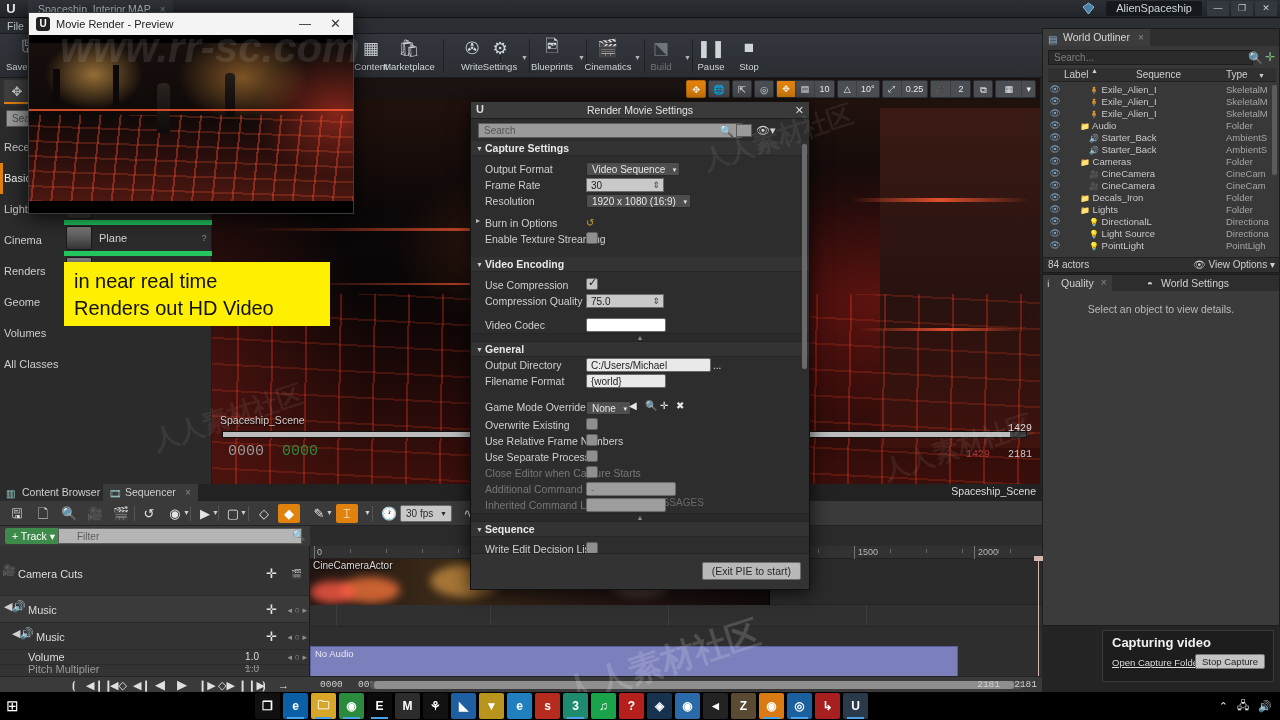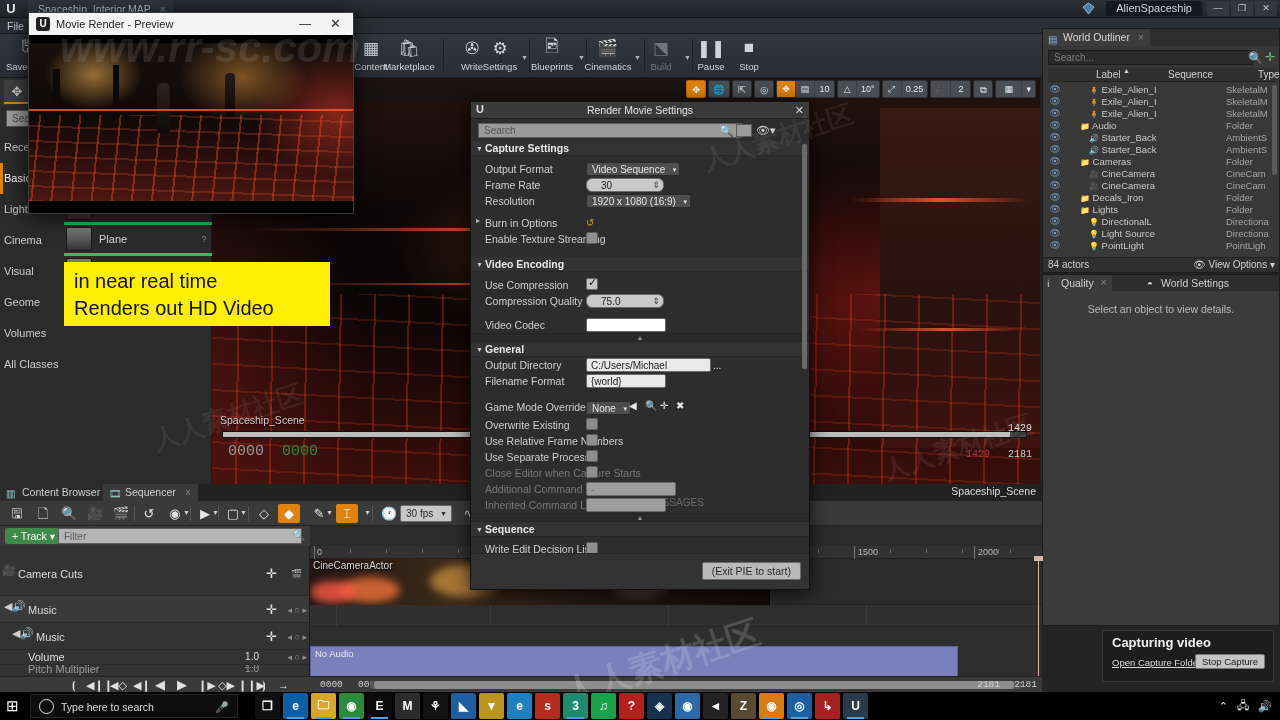--- a/index.html
+++ b/index.html
@@ -100,42 +100,42 @@
      line-height:24px; font-size:13px; color:#cfcfcf; }
   .mode-tab.sel { background:#3e3e3e; border-bottom:2px solid #e0820c; }
   .modes-search { position:absolute; left:6px; top:32px; width:92px; height:17px;
      background:#9b9b9b; border:1px solid #555; color:#4c4c4c; font-size:10px;
      line-height:16px; padding-left:5px; border-radius:1px; }
   .cat-list { position:absolute; left:0; top:54px; width:62px; }
   .cat { height:31px; line-height:31px; padding-left:4px; font-size:11px; color:#cdcdcd;
      white-space:nowrap; }
   .cat.sel { color:#fff; border-left:3px solid #e0820c; padding-left:1px; }
   .item-list { position:absolute; left:64px; top:54px; width:148px; }
-  .aitem { height:31px; display:flex; align-items:center; border-bottom:3px solid #22c55e; }
+  .aitem { height:31px; display:flex; align-items:center; border-bottom:5px solid #22c55e; }
   .aitem .th { width:26px; height:24px; margin:0 7px 0 2px; border-radius:2px;
      background:linear-gradient(#7d7d7d,#343434); border:1px solid #191919; }
   .aitem .nm { font-size:11px; color:#d4d4d4; flex:1; }
   .aitem .q { font-size:9px; color:#8b8b8b; width:16px; text-align:center; }
 
   
   #outliner { position:absolute; left:1042px; top:28px; width:238px; height:245px;
      background:#383838; border:1px solid #1c1c1c; }
   .pnl-tabbar { height:17px; background:#2e2e2e; position:relative; }
   .pnl-tab { position:absolute; left:0; top:0; height:17px; padding:0 20px 0 20px;
      background:#3c3c3c; line-height:17px; font-size:10.5px; color:#d6d6d6; }
   .pnl-tab .ti { position:absolute; left:5px; top:2px; font-size:10px; color:#8fb4d8; }
   .pnl-tab .x  { position:absolute; right:6px; top:0px; color:#8a8a8a; font-size:10px; }
   .ol-search { position:absolute; left:5px; top:21px; width:205px; height:15px;
      background:#2a2a2a; border:1px solid #1c1c1c; color:#7d7d7d; font-size:10px;
      line-height:14px; padding-left:5px; }
   .ol-searchicon { position:absolute; left:205px; top:22px; font-size:12px; color:#cfcfcf; }
   .ol-plus { position:absolute; right:4px; top:21px; font-size:12px; color:#7fb77f; }
   .ol-head { position:absolute; left:5px; top:39px; width:228px; height:14px;
      background:#303030; border-bottom:1px solid #222; }
-  .ol-head > span { position:absolute; top:0; line-height:14px; font-size:10px; color:#cfcfcf;margin-left:32px; }
+  .ol-head > span { position:absolute; top:0; line-height:14px; font-size:10px; color:#cfcfcf; }
   .ol-rows { position:absolute; left:5px; top:54px; width:228px; height:173px; overflow:hidden; }
   .ol-row { height:12px; display:flex; align-items:center; font-size:9.5px; color:#c9c9c9;
      position:relative; }
   .ol-row .eye { width:14px; text-align:center; color:#7fa6c8; font-size:9px; }
   .ol-row .lbl { position:absolute; white-space:nowrap; }
   .ol-row .typ { position:absolute; left:178px; color:#a5a5a5; }
   .ol-foot { position:absolute; left:0; bottom:0; width:236px; height:15px;
      background:#2f2f2f; border-top:1px solid #222; }
   .ol-foot .cnt { position:absolute; left:5px; top:1px; font-size:10px; color:#cfcfcf; }
   .ol-foot .vo  { position:absolute; right:4px; top:1px; font-size:10px; color:#cfcfcf; }
@@ -173,21 +173,21 @@
   .sq-caret { position:absolute; top:8px; font-size:7px; color:#cfcfcf; }
   .fps-box { position:absolute; top:4px; height:17px; width:52px; background:#c7c7c7;
      border:1px solid #6a6a6a; color:#2a2a2a; font-size:10px; line-height:15px;
      padding-left:5px; border-radius:2px; }
 
   .seq-filterbar { position:absolute; left:0; top:42px; width:310px; height:20px; background:#3a3a3a; }
   .track-btn { position:absolute; left:5px; top:2px; height:16px; padding:0 7px;
      background:#3d8a4a; color:#fff; font-size:10.5px; line-height:16px; border-radius:2px; }
   .filter-inp { position:absolute; left:58px; top:2px; width:244px; height:16px;
      background:#b5b5b5; border:1px solid #5c5c5c; color:#5d5d5d; font-size:10px;
-     line-height:15px; padding-left:5px; }
+     line-height:15px; padding-left:18px; }
   .filter-mag { position:absolute; left:292px; top:3px; font-size:11px; color:#333; }
 
   .seq-tracks { position:absolute; left:0; top:62px; width:310px; height:130px;
      background:#333; border-right:1px solid #1d1d1d; }
   .trk { position:relative; border-bottom:1px solid #2a2a2a; }
   .trk .tname { position:absolute; left:18px; top:0; font-size:11px; color:#dcdcdc; line-height:20px; }
   .trk .ticon { position:absolute; left:2px; top:2px; font-size:11px; color:#cfcfcf; }
   .trk .plus { position:absolute; right:32px; top:0; font-size:13px; color:#e4e4e4; line-height:20px; }
   .trk .dots { position:absolute; right:2px; top:0; font-size:9px; color:#909090; line-height:20px; }
   .trk .val { position:absolute; right:50px; top:0; font-size:10px; color:#dcdcdc;
@@ -251,21 +251,21 @@
   .sec .ar { position:absolute; left:5px; top:0; line-height:15px; font-size:7px; color:#ccc; }
   .prow { position:relative; height:16px; }
   .prow .k { position:absolute; left:14px; top:0; line-height:16px; font-size:10.5px; color:#cfcfcf; }
   .prow .k.dim { color:#777; }
   .pv { position:absolute; left:115px; top:1px; }
   .combo { height:14px; background:#4e4e4e; border:1px solid #2a2a2a; color:#e6e6e6;
      font-size:10px; line-height:13px; padding:0 14px 0 5px; position:relative; border-radius:2px;
      display:inline-block; }
   .combo::after { content:"▾"; position:absolute; right:3px; top:0; font-size:7px; }
   .numf { height:14px; width:78px; background:#c9c9c9; border:1px solid #6a6a6a; color:#222;
-     font-size:10px; line-height:13px; padding-left:14px; border-radius:6px; position:relative;
+     font-size:10px; line-height:13px; padding-left:4px; border-radius:0; position:relative;
      display:inline-block; }
   .numf .sp { position:absolute; right:3px; top:0; font-size:9px; color:#444; }
   .txtf { height:14px; background:#e9e9e9; border:1px solid #6a6a6a; color:#222;
      font-size:10px; line-height:13px; padding-left:4px; border-radius:2px; display:inline-block; }
   .txtf.blank { background:#fff; }
   .txtf.gray { background:#9d9d9d; color:#6a6a6a; }
   .cbx { width:12px; height:12px; background:#c6c6c6; border:1px solid #6a6a6a; border-radius:2px;
      display:inline-block; position:relative; }
   .cbx.checked::after { content:"✓"; position:absolute; left:1px; top:-3px; font-size:11px; color:#1a1a1a; }
   .cbx.gray { background:#8f8f8f; border-color:#5e5e5e; }
@@ -504,21 +504,21 @@
         <div class="mode-tab" style="left:60px">⛰</div>
         <div class="mode-tab" style="left:88px">🌿</div>
         <div class="mode-tab" style="left:116px">◻</div>
       </div>
       <div class="modes-search">Search</div>
       <div class="cat-list">
         <div class="cat">Recent</div>
         <div class="cat sel">Basic</div>
         <div class="cat">Lights</div>
         <div class="cat">Cinema</div>
-        <div class="cat">Visual</div>
+        <div class="cat">Renders</div>
         <div class="cat">Geome</div>
         <div class="cat">Volumes</div>
         <div class="cat">All Classes</div>
       </div>
       <div class="item-list">
         <div class="aitem">
           <div class="th"></div>
           <div class="nm">Player Start</div>
           <div class="q">?</div>
           </div>
@@ -984,25 +984,20 @@
 
     <div class="wm" style="left:60px;top:24px;font-size:42px">www.rr-sc.com</div>
     <div class="wm2" style="left:700px;top:120px">人人素材社区</div>
     <div class="wm2" style="left:150px;top:400px">人人素材社区</div>
     <div class="wm2" style="left:880px;top:430px">人人素材社区</div>
     <div class="wm2" style="left:560px;top:640px;font-size:34px;color:rgba(255,255,255,.16)">人人素材社区</div>
   </div>
 
   <div id="taskbar">
     <div class="tb-start">⊞</div>
-    <div class="tb-search">
-      <div class="c"></div>
-      <div class="p">Type here to search</div>
-      <div class="m">🎤</div>
-    </div>
     <div class="tb-tasks" id="tb-apps">
         <div class="tapp" style="background: rgb(16, 16, 16);">❐</div>
         <div class="tapp run" style="background: rgb(11, 95, 165);">e</div>
         <div class="tapp run" style="background: rgb(216, 167, 42);">🗀</div>
         <div class="tapp run" style="background: rgb(42, 138, 62);">◉</div>
         <div class="tapp run" style="background: rgb(11, 11, 11);">E</div>
         <div class="tapp" style="background: rgb(44, 44, 44);">M</div>
         <div class="tapp" style="background: rgb(18, 18, 18);">⚘</div>
         <div class="tapp" style="background: rgb(29, 95, 160);">◣</div>
         <div class="tapp" style="background: rgb(185, 149, 30);">▼</div>

